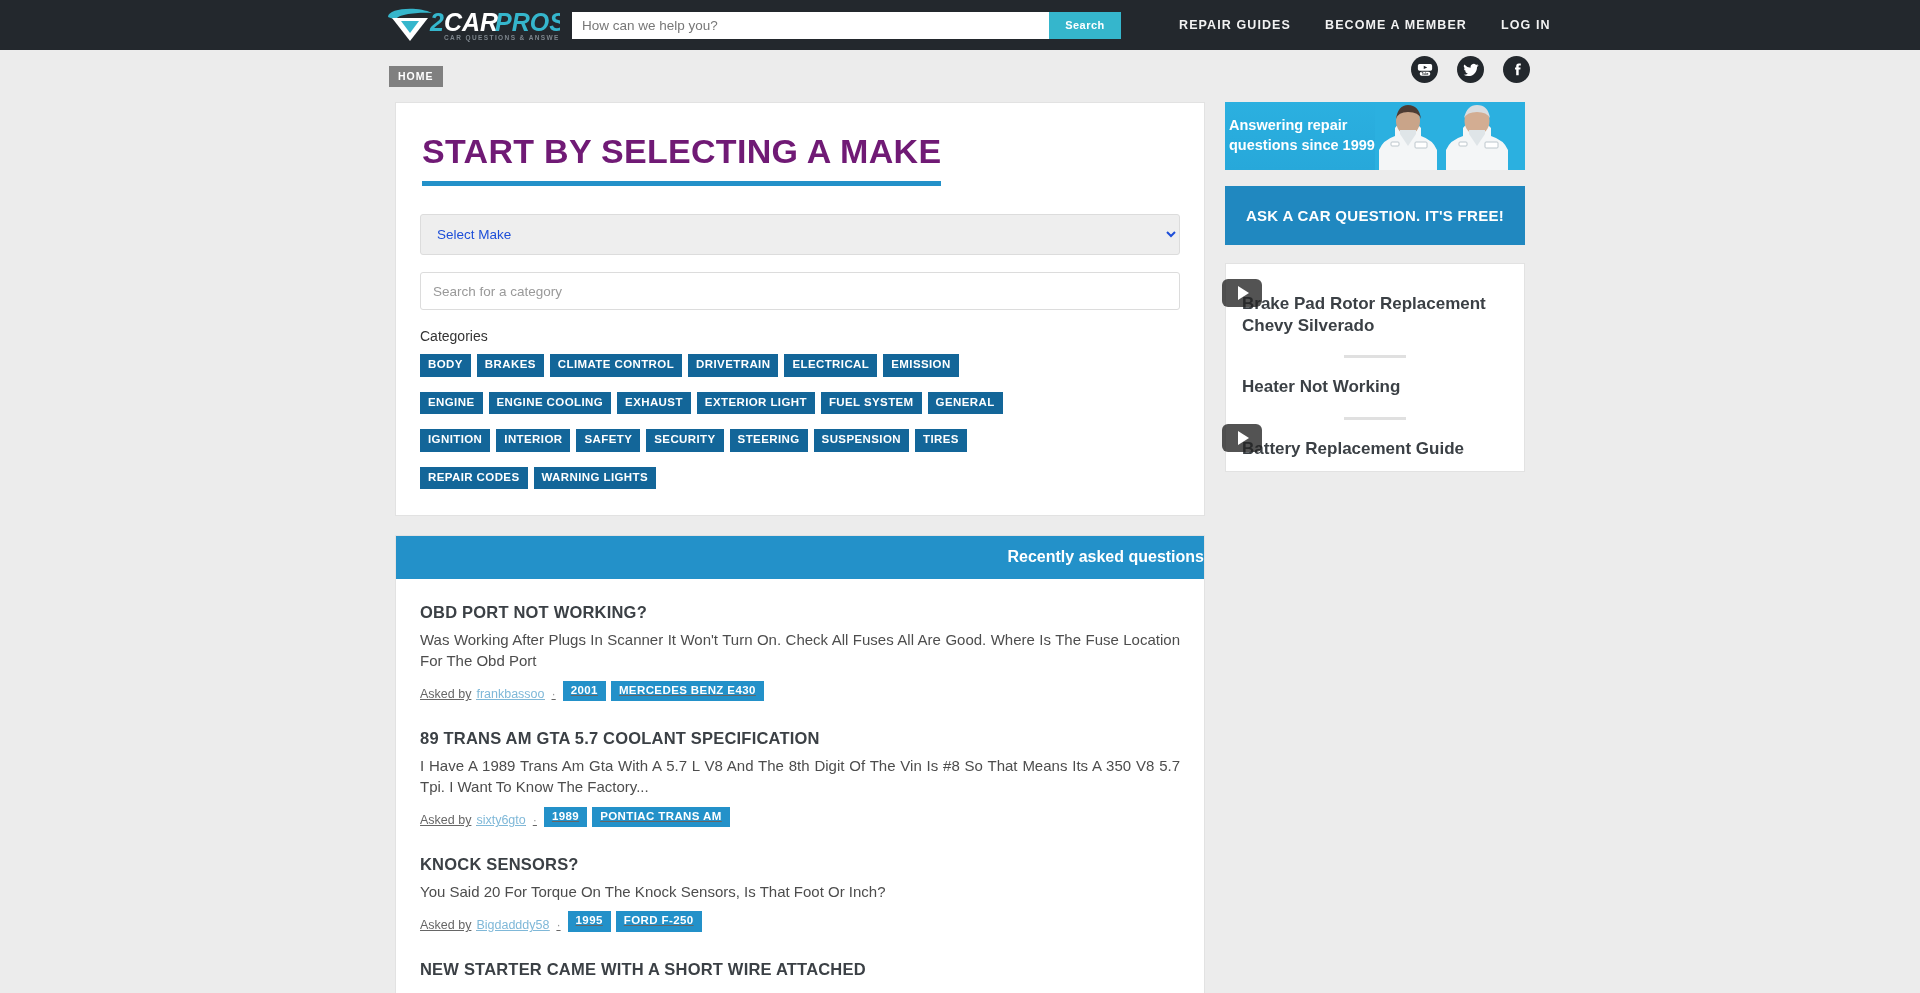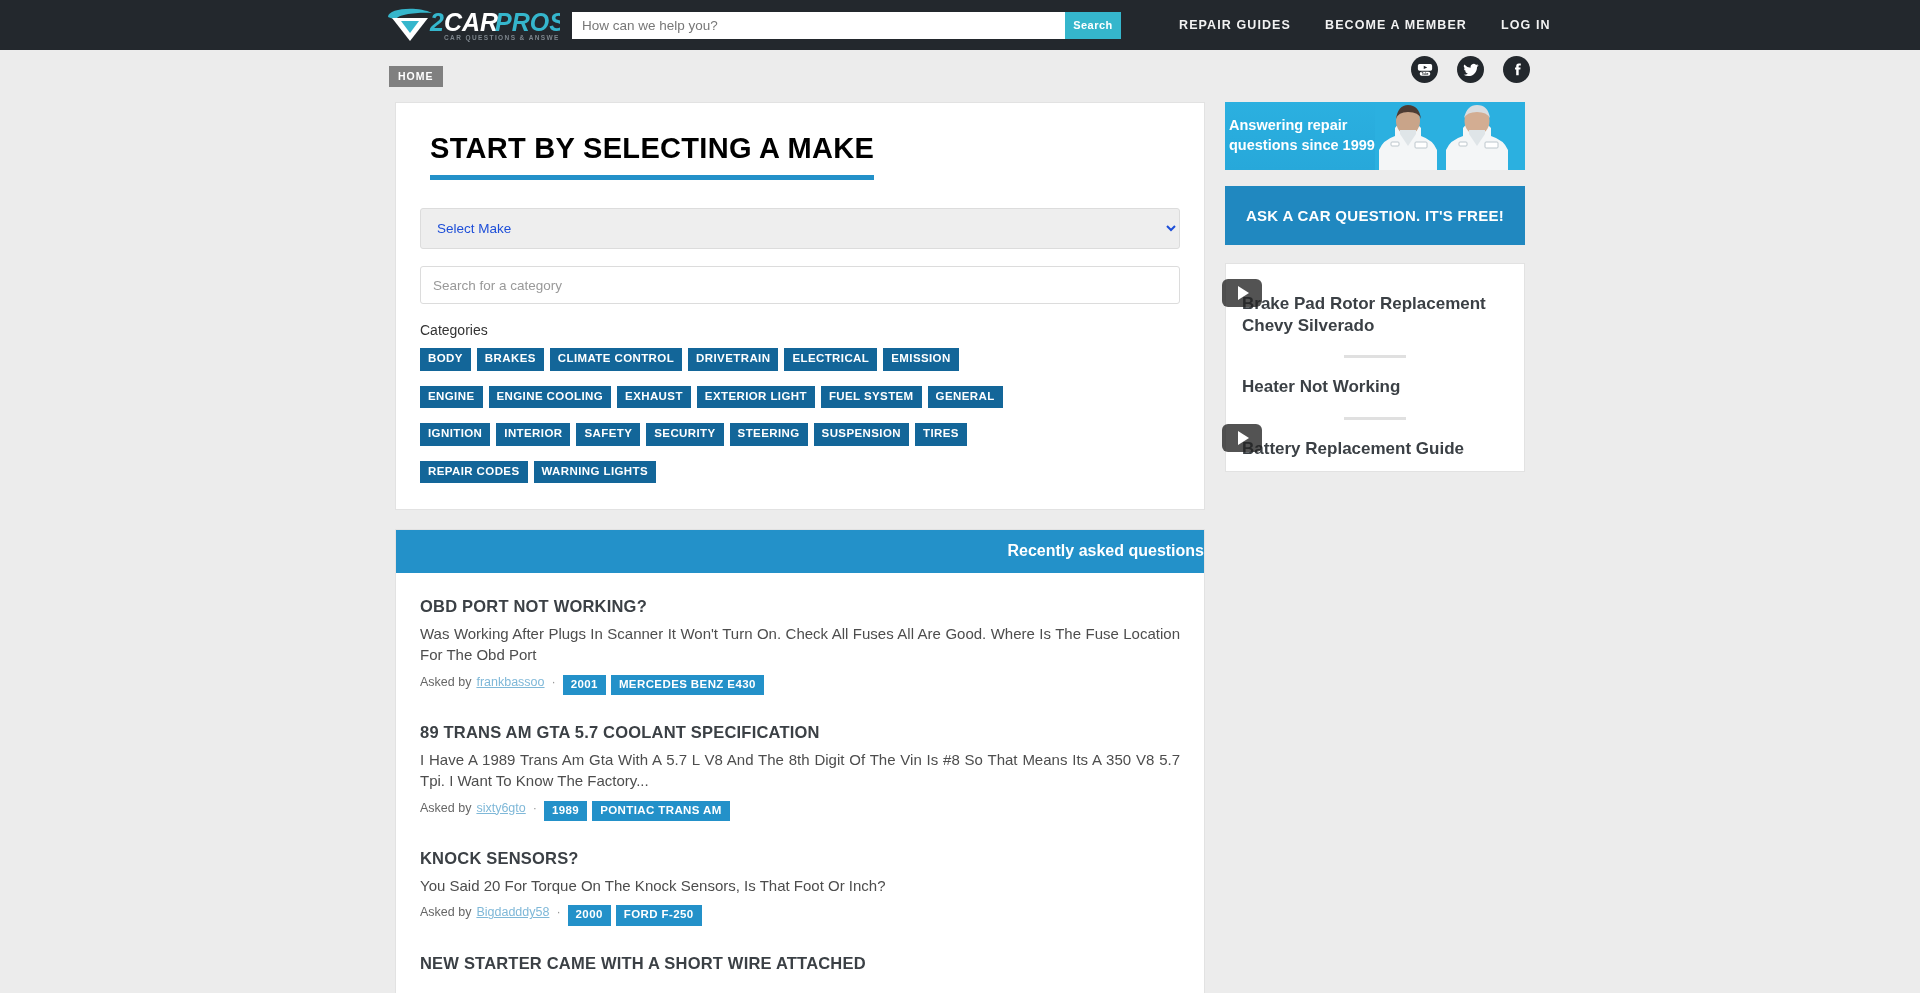--- a/index.html
+++ b/index.html
@@ -37,21 +37,21 @@
     border: none;
     outline: none;
     padding: 0 10px;
     font-size: 13.5px;
     color: #555;
     font-family: "Liberation Sans", sans-serif;
     background: #fff;
   }
   .searchbox input::placeholder { color: #777; }
   .search-btn {
-    width: 56px;
+    width: 72px;
     background: #35b6cc;
     border: none;
     color: #fff;
     font-size: 11px;
     font-weight: bold;
     letter-spacing: .5px;
     cursor: pointer;
     font-family: "Liberation Sans", sans-serif;
   }
 
@@ -106,28 +106,28 @@
   .col-main { width: 810px; }
   .col-side { width: 300px; }
 
   
   .panel {
     background: #fff;
     border: 1px solid #e2e2e2;
     padding: 26px 24px 26px;
   }
   .panel h1 {
-    font-size: 29px;
-    font-weight: bold;
-    color: #000000;
+    font-size: 34px;
+    font-weight: bold;
+    color: #701a75;
     letter-spacing: .3px;
     padding: 3px 0 10px 0;
     border-bottom: 5px solid #2391c9;
     display: inline-block;
-    margin-left: 10px;
+    margin-left: 2px;
   }
   .field-select {
     margin-top: 28px;
     width: 100%;
     height: 41px;
     background: #eeeeee;
     border: 1px solid #dcdcdc;
     border-radius: 3px;
     color: #1d4ed8;
     font-size: 13.5px;
@@ -193,21 +193,21 @@
     margin-bottom: 7px;
   }
   .qitem p {
     font-size: 15px;
     color: #4d4d4d;
     line-height: 1.42;
     text-align: justify;
     max-width: 762px;
     margin-bottom: 9px;
   }
-  .qmeta { display: flex; align-items: flex-start; gap: 5px; font-size: 12.5px; color: #666; flex-wrap: wrap; }
+  .qmeta { display: flex; align-items: flex-end; gap: 5px; font-size: 12.5px; color: #666; flex-wrap: wrap; text-decoration: underline; }
   .qmeta .asker { color: #7fb8d8; text-decoration: underline; }
   .qmeta .dot { color: #999; margin: 0 2px; }
   .pill {
     background: #2391c9;
     color: #fff;
     font-size: 11.5px;
     font-weight: bold;
     letter-spacing: .4px;
     padding: 4px 8px 5px;
     line-height: 1;
@@ -416,21 +416,21 @@
           </div>
         </article>
 
         <article class="qitem">
           <h2>KNOCK SENSORS?</h2>
           <p>You Said 20 For Torque On The Knock Sensors, Is That Foot Or Inch?</p>
           <div class="qmeta">
             <span>Asked by</span>
             <a class="asker" href="#">Bigdadddy58</a>
             <span class="dot">·</span>
-            <a class="pill" href="#">2000</a>
+            <a class="pill" href="#">1995</a>
             <a class="pill dark" href="#">FORD F-250</a>
           </div>
         </article>
 
         <article class="qitem">
           <h2>NEW STARTER CAME WITH A SHORT WIRE ATTACHED</h2>
         </article>
 
       </div>
     </section>

